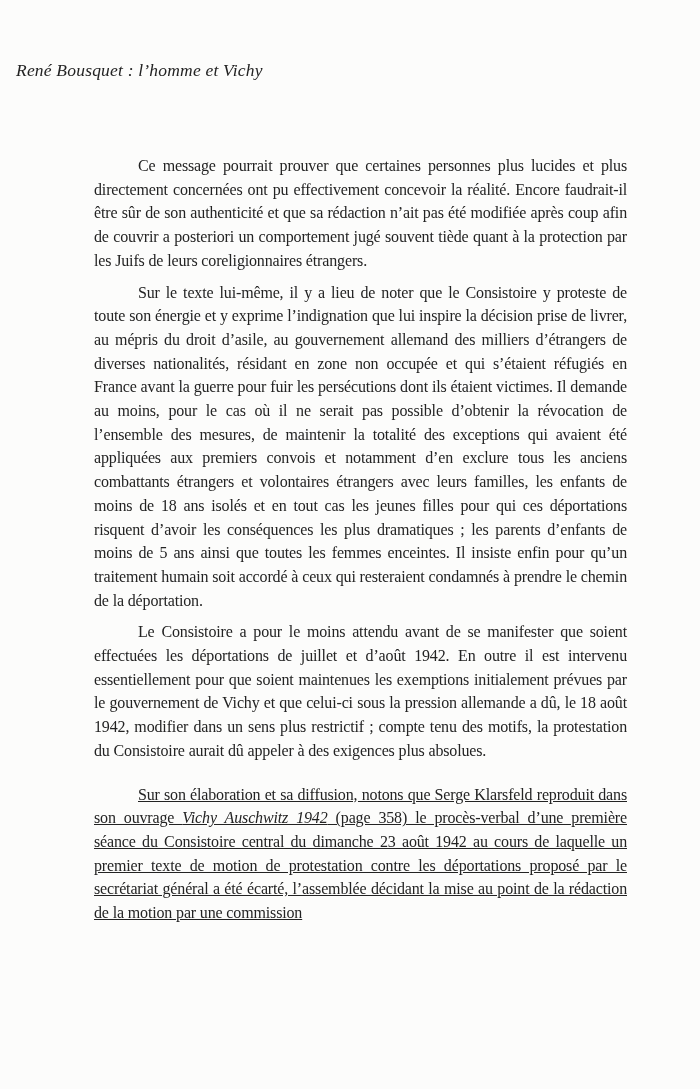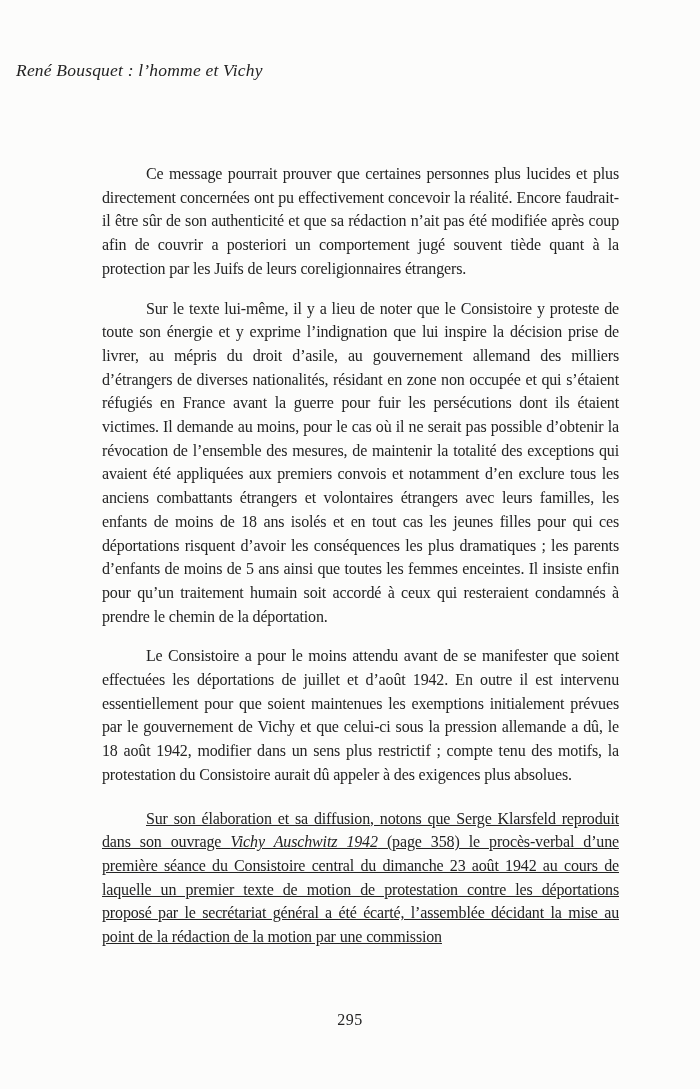--- a/index.html
+++ b/index.html
@@ -31,21 +31,21 @@
     position: absolute;
     top: 146px;
     left: 86px;
     width: 549px;
     font-size: 16px;
     line-height: 23.7px;
     letter-spacing: -0.15px;
     text-align: justify;
   }
   p.para {
-    margin: 16px;
+    margin: 8px;
     padding: 0;
     text-indent: 44px;
   }
   p.para.spaced {
     margin-top: 20px;
     text-decoration: underline;
   }
   .italic {
     font-style: italic;
   }
@@ -65,14 +65,13 @@
 <div class="page">
   <div class="running-header">René Bousquet : l’homme et Vichy</div>
 
   <div class="body-text">
       <p class="para"><span>Ce message pourrait prouver que certaines personnes plus lucides et plus directement concernées ont pu effectivement concevoir la réalité. Encore faudrait-il être sûr de son authenticité et que sa rédaction n’ait pas été modifiée après coup afin de couvrir a posteriori un comportement jugé souvent tiède quant à la protection par les Juifs de leurs coreligionnaires étrangers.</span></p>
       <p class="para"><span>Sur le texte lui-même, il y a lieu de noter que le Consistoire y proteste de toute son énergie et y exprime l’indignation que lui inspire la décision prise de livrer, au mépris du droit d’asile, au gouvernement allemand des milliers d’étrangers de diverses nationalités, résidant en zone non occupée et qui s’étaient réfugiés en France avant la guerre pour fuir les persécutions dont ils étaient victimes. Il demande au moins, pour le cas où il ne serait pas possible d’obtenir la révocation de l’ensemble des mesures, de maintenir la totalité des exceptions qui avaient été appliquées aux premiers convois et notamment d’en exclure tous les anciens combattants étrangers et volontaires étrangers avec leurs familles, les enfants de moins de 18 ans isolés et en tout cas les jeunes filles pour qui ces déportations risquent d’avoir les conséquences les plus dramatiques ; les parents d’enfants de moins de 5 ans ainsi que toutes les femmes enceintes. Il insiste enfin pour qu’un traitement humain soit accordé à ceux qui resteraient condamnés à prendre le chemin de la déportation.</span></p>
       <p class="para"><span>Le Consistoire a pour le moins attendu avant de se manifester que soient effectuées les déportations de juillet et d’août 1942. En outre il est intervenu essentiellement pour que soient maintenues les exemptions initialement prévues par le gouvernement de Vichy et que celui-ci sous la pression allemande a dû, le 18 août 1942, modifier dans un sens plus restrictif ; compte tenu des motifs, la protestation du Consistoire aurait dû appeler à des exigences plus absolues.</span></p>
       <p class="para spaced"><span>Sur son élaboration et sa diffusion, notons que Serge Klarsfeld reproduit dans son ouvrage </span><span class="italic">Vichy Auschwitz 1942</span><span> (page 358) le procès-verbal d’une première séance du Consistoire central du dimanche 23 août 1942 au cours de laquelle un premier texte de motion de protestation contre les déportations proposé par le secrétariat général a été écarté, l’assemblée décidant la mise au point de la rédaction de la motion par une commission</span></p>
     </div>
 
-  <div class="page-number">295</div>
 </div>
 
 </body></html>

